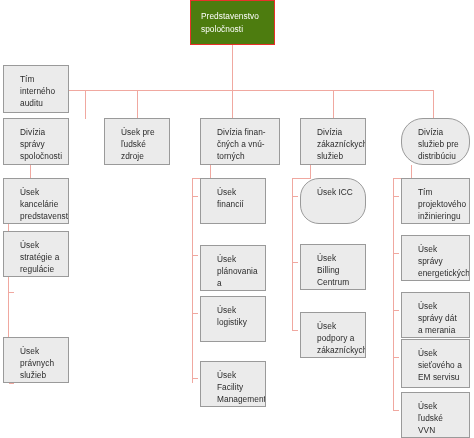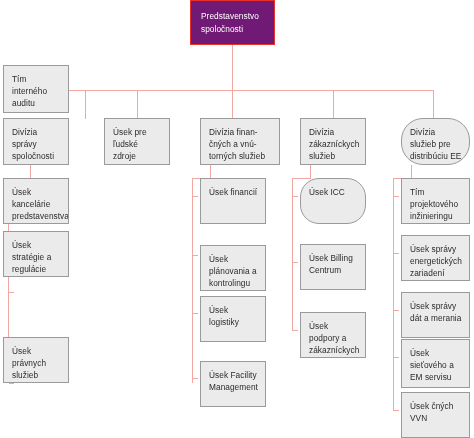--- a/index.html
+++ b/index.html
@@ -24,27 +24,27 @@
   }
   
   .node{
     position:absolute;
     box-sizing:border-box;
     background:#ebebeb;
     border:1px solid #9a9a9a;
     color:#2b2b2b;
     font-size:8.3px;
     line-height:12.2px;
-    padding:7px 7px 5px 8px;
+    padding:7px 7px 5px 16px;
     letter-spacing:.05px;
     overflow:hidden;
     white-space:pre-line;
   }
   .node.root{
-    background:#701a75;
+    background:#4d7c0f;
     border:1px solid #e8312a;
     color:#ffffff;
     padding:9px 9px 5px 10px;
     line-height:12.6px;
   }
 </style>
 </head>
 <body>
 
 <div id="chart">
@@ -137,15 +137,15 @@
   <div class="node" style="left:300px; top:312px; width:66px; height:46px;">Úsek podpory a zákazníckych služieb</div>
 
   <div class="node" style="left:401px; top:178px; width:69px; height:46px;">Tím projektového inžinieringu</div>
 
   <div class="node" style="left:401px; top:235px; width:69px; height:46px;">Úsek správy energetických zariadení</div>
 
   <div class="node" style="left:401px; top:292px; width:69px; height:46px;">Úsek správy dát a merania</div>
 
   <div class="node" style="left:401px; top:339px; width:69px; height:49px;">Úsek sieťového a EM servisu pre VN, NN</div>
 
-  <div class="node" style="left:401px; top:392px; width:69px; height:46px;">Úsek čných VVN</div>
+  <div class="node" style="left:401px; top:392px; width:69px; height:46px;">Úsek ľudské VVN</div>
 
 </div>
 
 </body></html>

